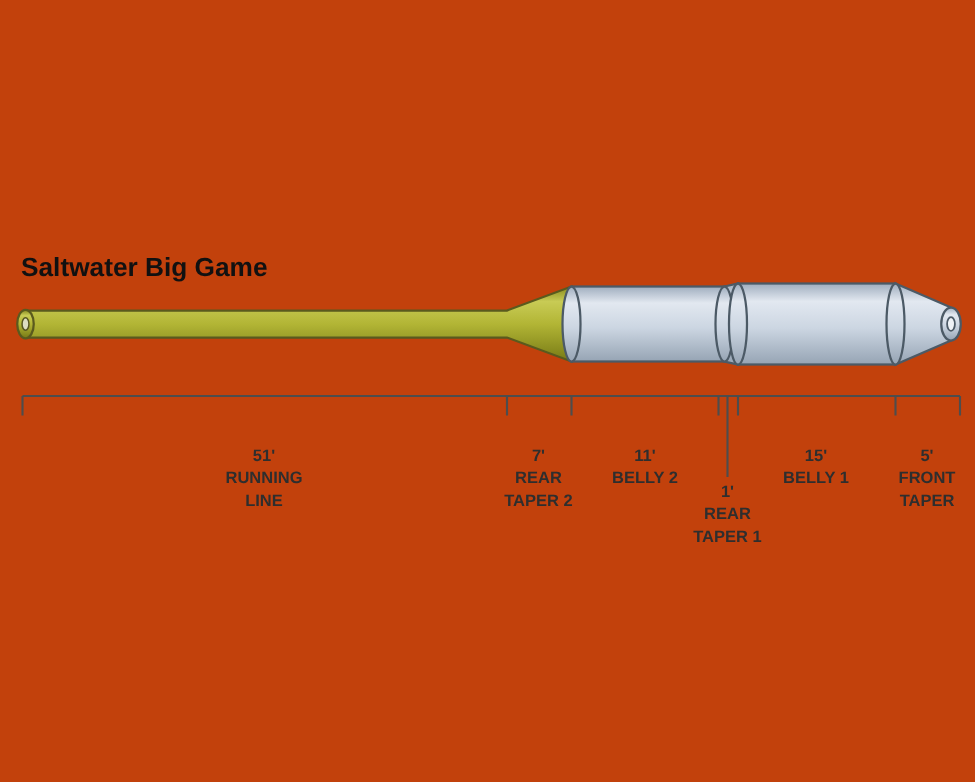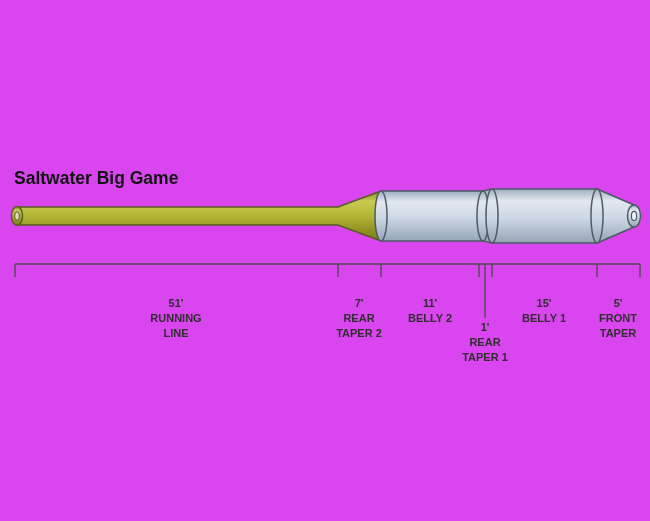--- a/index.html
+++ b/index.html
@@ -1,20 +1,20 @@
 <!DOCTYPE html>
 <html><head>
 <meta charset="utf-8">
 <style>
   html, body { margin: 0; padding: 0; background: #ffffff; }
   .stage {
     position: relative;
     width: 650px;
     height: 521px;
-    background: #d946ef;
+    background: #c2410c;
     font-family: "Liberation Sans", sans-serif;
     overflow: hidden;
   }
   svg { display: block; }
   .title {
     font-family: "Liberation Sans", sans-serif;
     font-size: 17.5px;
     font-weight: 700;
     fill: #111111;
   }

